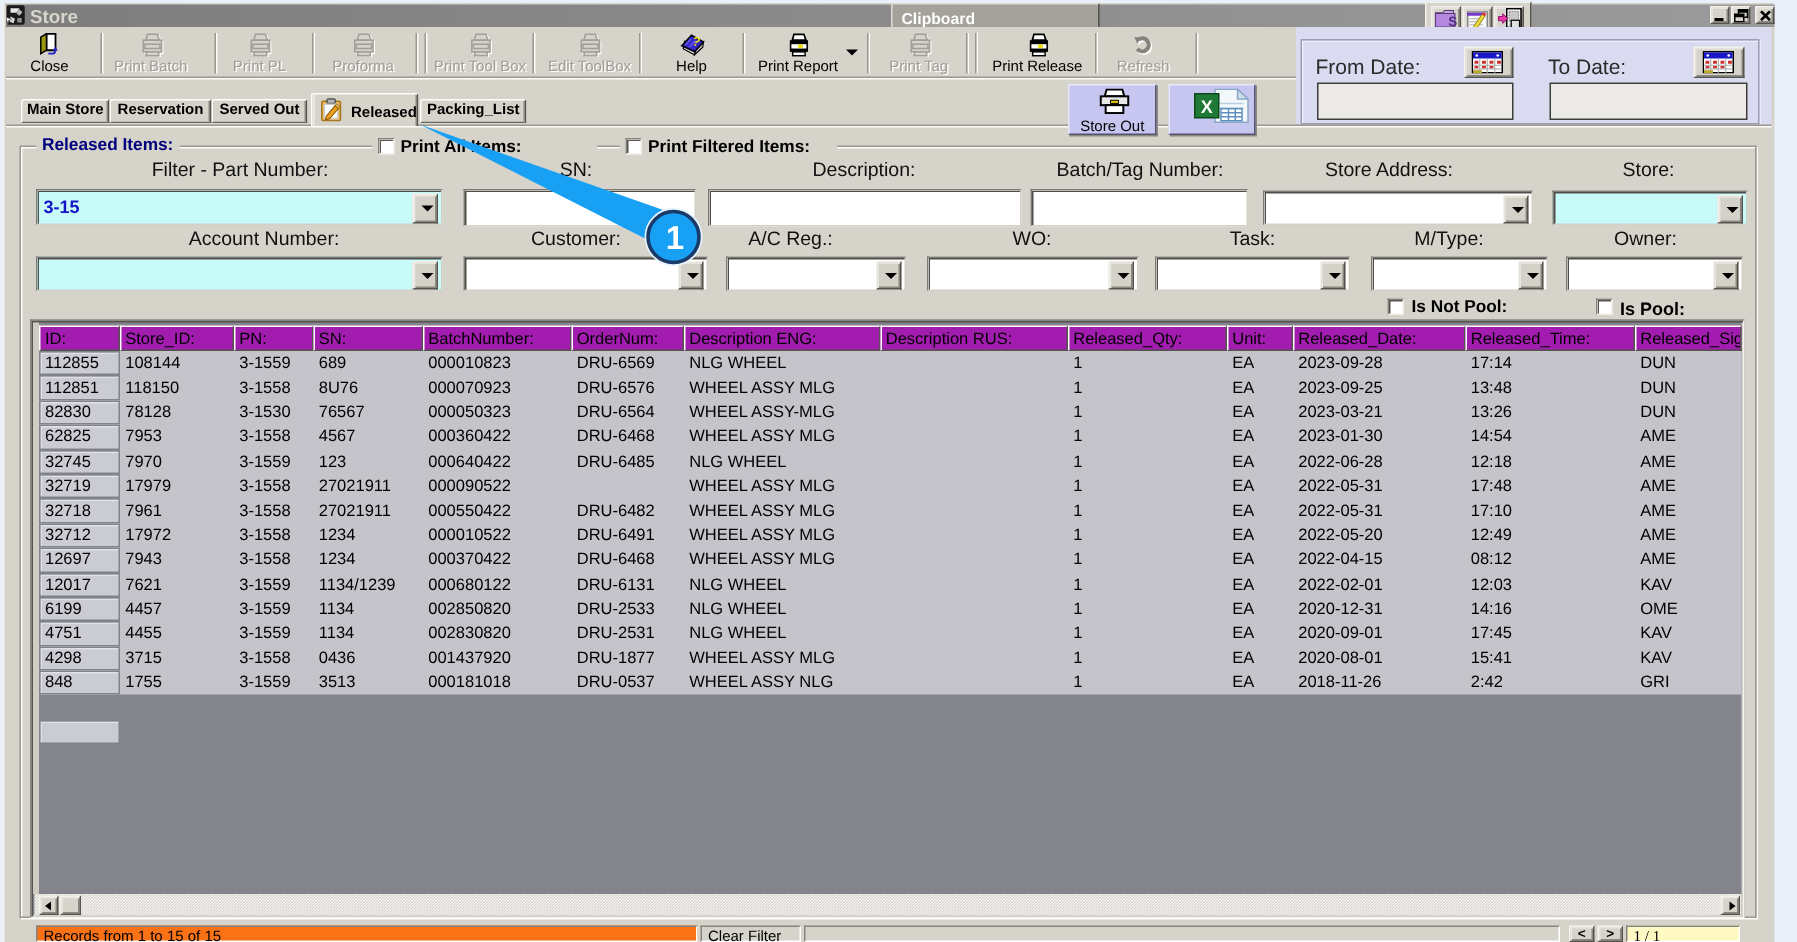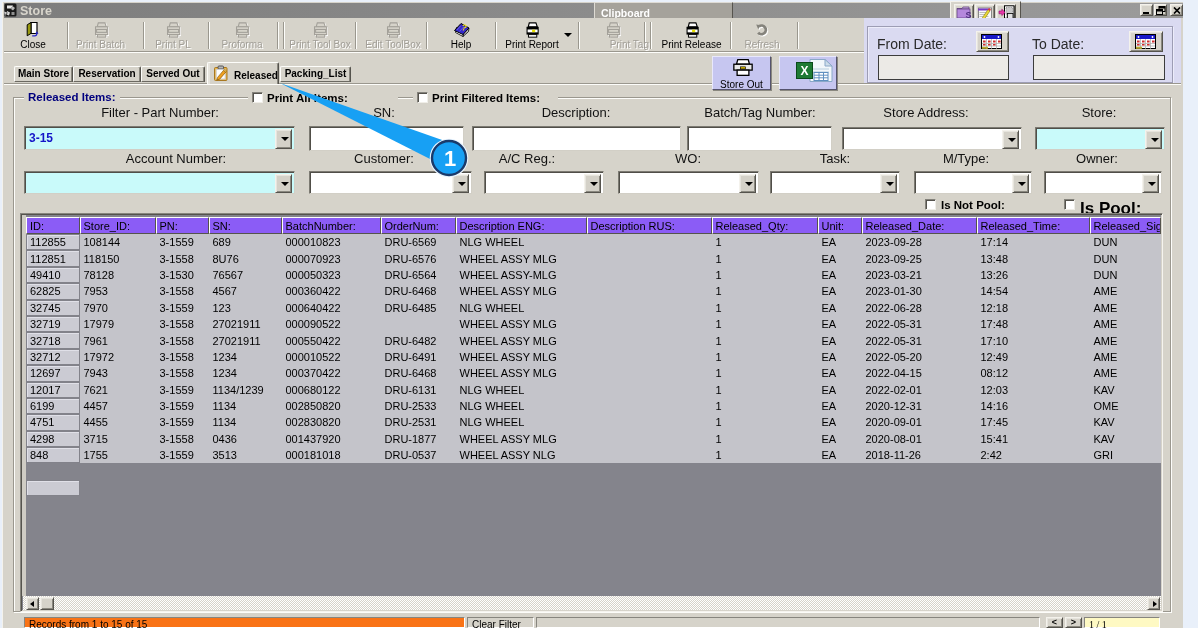--- a/index.html
+++ b/index.html
@@ -15,21 +15,21 @@
 .blbl { white-space:nowrap; font-weight:bold; color:#000; }
 .combo-btn { position:absolute; top:2px; width:17px; background:#d4d1c8; border:1px solid; border-color:#f4f2ec #55534d #55534d #f4f2ec; box-shadow: inset 1px 1px 0 #e6e4dd, inset -1px -1px 0 #8a887f; }
 .arr { position:absolute; left:50%; top:50%; margin-left:-3px; margin-top:-2px; width:0; height:0; border-left:4px solid transparent; border-right:4px solid transparent; border-top:4px solid #000; }
 .tb-div { position:absolute; top:22px; width:2px; height:27px; border-left:1px solid #9a978e; border-right:1px solid #fdfdfa; }
 .tbtn { position:absolute; top:22px; height:30px; text-align:center; }
 .tbtn .cap { position:absolute; left:0; right:0; top:17px; font-size:10px; }
 .tbtn .ico { position:absolute; top:0px; }
 .dis { color:#a19e97; text-shadow:1px 1px 0 #ffffff; }
 .tab { position:absolute; top:66px; height:16px; background:#d6d3ca; border:1px solid; border-color:#fdfdfa #55534d #6b6961 #fdfdfa; border-radius:2px 2px 0 0; box-shadow: inset -1px 0 0 #8a887f; font-weight:bold; font-size:10px; text-align:center; line-height:14px; }
 table { border-collapse:separate; border-spacing:0; table-layout:fixed; font-size:11px; }
-th { background:#8b5cf6; font-weight:normal; text-align:left; border:1px solid; border-color:#fdfdfa #55534d #55534d #fdfdfa; padding:0 0 0 3px; white-space:nowrap; overflow:hidden; height:17px; }
+th { background:#a21caf; font-weight:normal; text-align:left; border:1px solid; border-color:#fdfdfa #55534d #55534d #fdfdfa; padding:0 0 0 3px; white-space:nowrap; overflow:hidden; height:17px; }
 td { padding:0 0 0 4px; white-space:nowrap; overflow:hidden; }
 td.idc { background:#cbcbd3; border:1px solid #82828a; box-shadow: inset 1px 1px 0 #e0e0e8; padding-left:3px; }
 </style>
 </head>
 <body>
 <div id="scr">
 
 <div class="abs" style="left:2px; top:2px; width:1181px; height:626px; background:#d6d3ca; border-left:1px solid #f4f2ec;"></div>
 
 <div class="abs" style="left:4px; top:3px; width:1179px; height:15px; background:linear-gradient(90deg,#7d7d7d,#9b9b9b);"></div>
@@ -217,21 +217,21 @@
 <div class="tbtn" style="left:485px; width:94px;">
         <svg class="ico" width="15" height="16" viewBox="0 0 14 15" style="left:50%;margin-left:-7px;">
           <path d="M4 .8 h6.2 l1.3 3.7 H3 z" fill="#fff" stroke="#000" stroke-width="1.1"></path>
           <rect x="1.4" y="4.5" width="11.4" height="7.3" fill="#000"></rect>
           <rect x="2.4" y="7" width="9.4" height="2.7" fill="#fff"></rect>
           <rect x="6.6" y="7.2" width="2.9" height="2.3" fill="#e8e000"></rect>
           <rect x="3.2" y="11.8" width="7.8" height="2.4" fill="#fff" stroke="#000" stroke-width="0.9"></rect>
         </svg>
         <div class="cap">Print Report</div>
       </div>
-<div class="tbtn" style="left:576px; width:73px;text-align:right;">
+<div class="tbtn" style="left:576px; width:73px;">
         <svg class="ico" width="15" height="16" viewBox="0 0 14 15" style="left:50%;margin-left:-7px;">
           <g transform="translate(0.9,0.9)" stroke="#fff" fill="none" stroke-width="1">
             <path d="M4 .8 h6.2 l1.3 3.7 H3 z"></path>
             <rect x="1.4" y="4.5" width="11.4" height="7.3"></rect>
             <rect x="3.2" y="11.8" width="7.8" height="2.4"></rect>
             <rect x="2.4" y="7" width="9.4" height="2.7"></rect>
           </g>
           <g stroke="#a3a099" fill="#d6d3ca" stroke-width="1">
             <path d="M4 .8 h6.2 l1.3 3.7 H3 z"></path>
             <rect x="1.4" y="4.5" width="11.4" height="7.3"></rect>
@@ -432,21 +432,21 @@
         </div>
       </div>
 <div class="abs field" style="left:1044px; top:171px; width:118px; height:23px; background:#fff;">
         <div class="combo-btn" style="right:2px; height:19px;">
           <i class="arr"></i>
         </div>
       </div>
 <div class="abs cb" style="left:925px; top:199px;"></div>
 <div class="abs blbl" style="left:941px; top:199px; font-size:11.5px;">Is Not Pool:</div>
 <div class="abs cb" style="left:1064px; top:199px;"></div>
-<div class="abs blbl" style="left:1080px; top:199px; font-size:17px;">Is Pool:</div>
+<div class="abs blbl" style="left:1080px; top:199px; font-size:12px;">Is Pool:</div>
 </div>
 
 <div id="grid">
 <div class="abs" style="left:20px; top:213px; width:1143px; height:399px; border:1px solid; border-color:#87857e #f6f4ef #f6f4ef #87857e; box-shadow: inset 1px 1px 0 #55534d, inset -1px -1px 0 #d6d3ca; background:#84848c;"></div>
 <div class="abs" style="left:22px; top:215px; width:4px; height:381px; background:#cfccc4;"></div>
 <div class="abs" style="left:26px; top:217px; width:1135px; background:#c4c4ca;">
 <table style="width:1135px;">
           <colgroup>
             <col style="width:53.5px;">
             <col style="width:76px;">
@@ -502,21 +502,21 @@
               <td>DRU-6576</td>
               <td>WHEEL ASSY MLG</td>
               <td></td>
               <td>1</td>
               <td>EA</td>
               <td>2023-09-25</td>
               <td>13:48</td>
               <td>DUN</td>
             </tr>
 <tr style="height:16.4px;">
-              <td class="idc">49410</td>
+              <td class="idc">82830</td>
               <td>78128</td>
               <td>3-1530</td>
               <td>76567</td>
               <td>000050323</td>
               <td>DRU-6564</td>
               <td>WHEEL ASSY-MLG</td>
               <td></td>
               <td>1</td>
               <td>EA</td>
               <td>2023-03-21</td>

